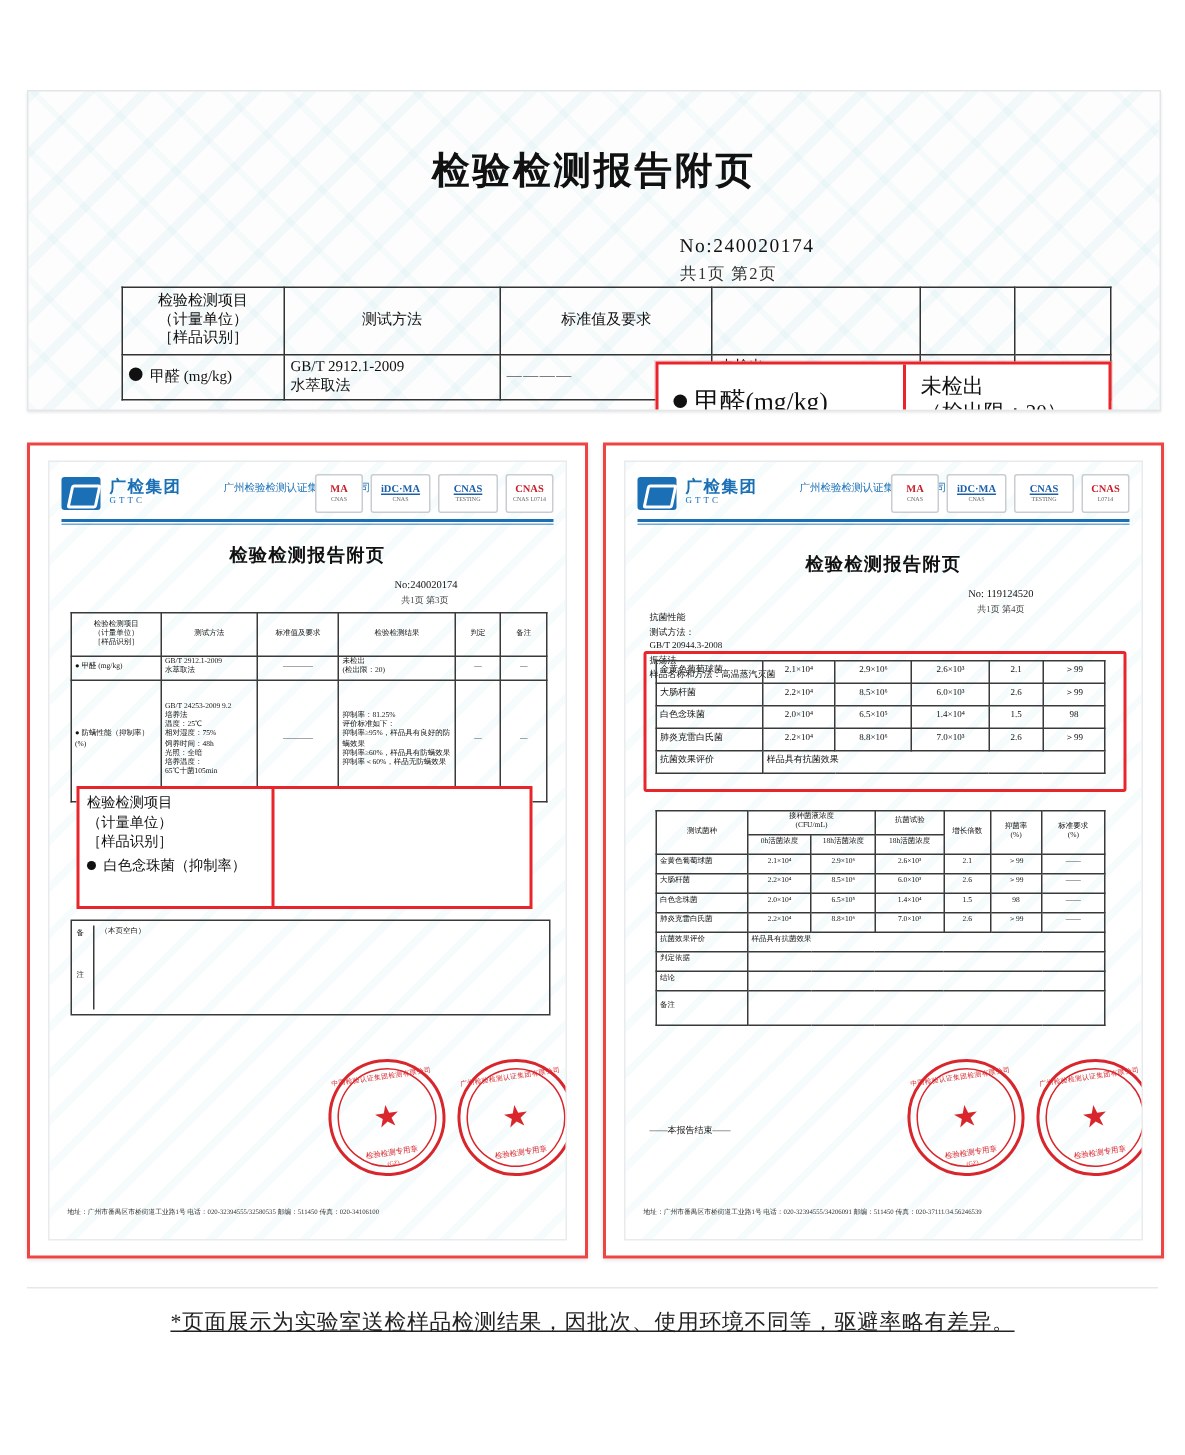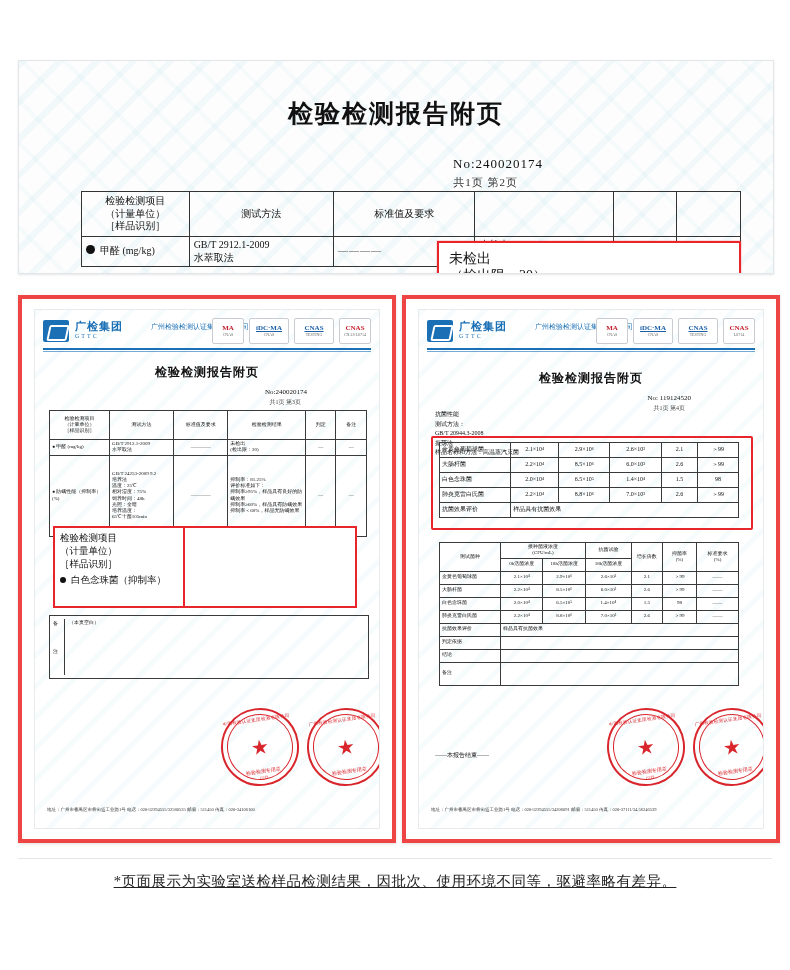--- a/index.html
+++ b/index.html
@@ -67,21 +67,21 @@
   }
   .callout-top .cr{
     flex:1 1 45%;display:flex;flex-direction:column;justify-content:center;
     padding-left:10px;font-size:14px;line-height:1.25;
   }
   .bullet{display:inline-block;width:9px;height:9px;border-radius:50%;background:#111;margin-right:5px;}
 
   
   .scan{
     position:absolute;top:295px;width:370px;height:540px;
-    background:#fff;border:4px solid #ef4444;
+    background:#fff;border:2px solid #ef4444;
     box-shadow:0 1px 3px rgba(0,0,0,.12);
     overflow:hidden;
   }
   .scan.left{left:18px;}
   .scan.right{left:402px;}
   .scan .paper{
     position:absolute;left:12px;top:10px;right:12px;bottom:10px;
     background:#fff;border:1px solid #e8eaec;
     overflow:hidden;
   }
@@ -226,20 +226,24 @@
           <div>未检出</div>
           <div>(检出限：20)</div>
         </td>
         <td class="ctr dashes">————</td>
         <td class="ctr dashes">————</td>
       </tr>
     </tbody>
       </table>
 
     <div class="callout-top">
+      <div class="cl">
+        <span class="bullet"></span>
+        <span>甲醛(mg/kg)</span>
+      </div>
       <div class="cr">
         <div>未检出</div>
         <div>（检出限：20）</div>
       </div>
     </div>
   </div>
 
   <div class="scan left">
     <div class="paper">
       <div class="texture"></div>

